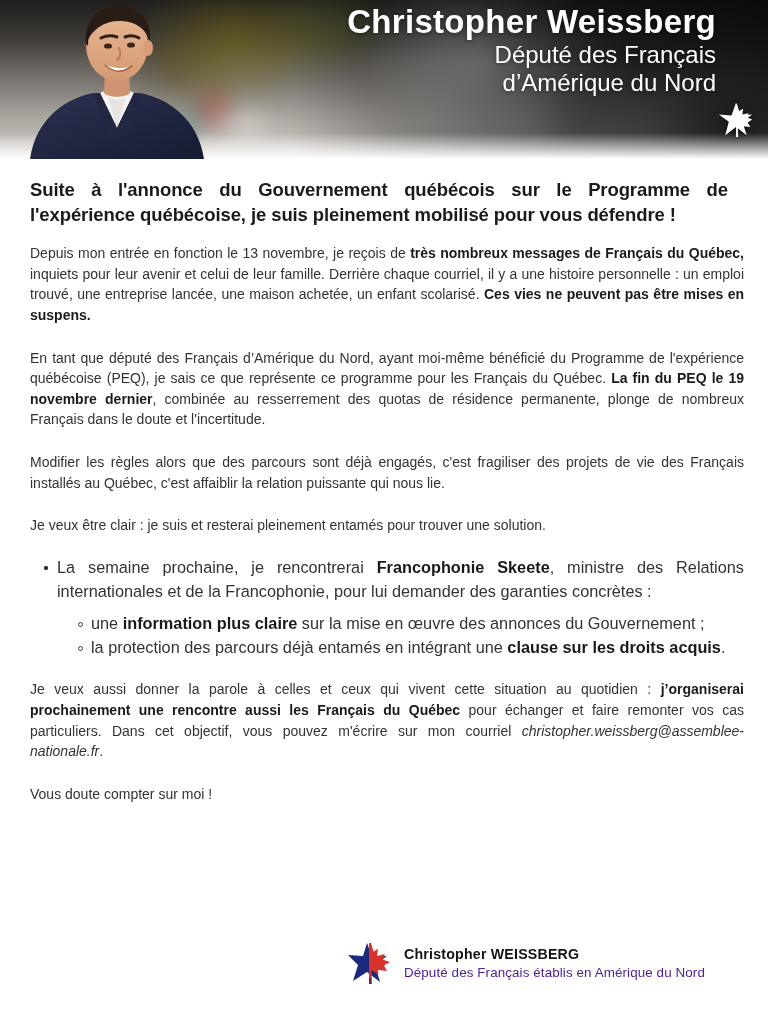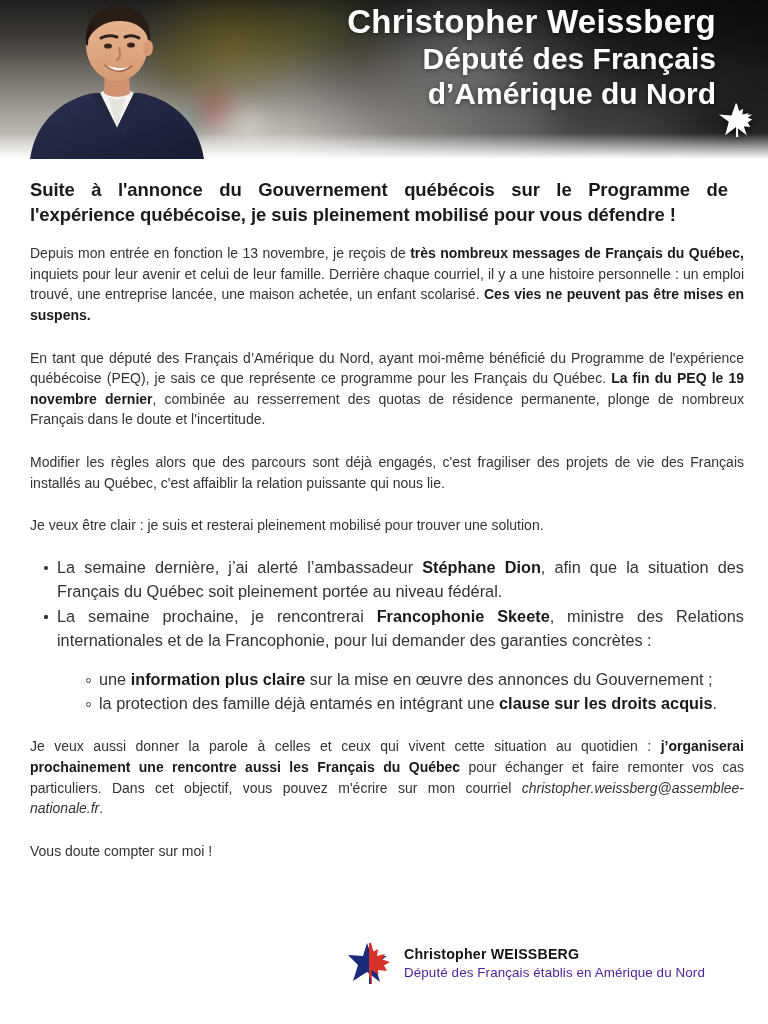--- a/index.html
+++ b/index.html
@@ -77,22 +77,22 @@
     text-shadow: 0 1px 5px rgba(0,0,0,0.45);
   }
   .banner-name {
     font-size: 33px;
     font-weight: 700;
     letter-spacing: 0.3px;
     line-height: 1.12;
     white-space: nowrap;
   }
   .banner-role {
-    font-size: 30px;
-    font-weight: 700;
+    font-size: 24px;
+    font-weight: 400;
     line-height: 1.18;
     white-space: nowrap;
   }
   .banner-mark {
     position: absolute;
     right: 14px;
     bottom: 18px;
     width: 36px;
     height: 40px;
     z-index: 4;
@@ -141,21 +141,21 @@
     position: absolute;
     left: 14px;
     top: 10px;
     width: 4px;
     height: 4px;
     border-radius: 50%;
     background: #333333;
   }
   ul.sub-list {
     list-style: none;
-    margin: 16px;
+    margin: 8px;
     padding: 0;
   }
   ul.sub-list > li {
     position: relative;
     padding-left: 26px;
     font-size: 16.3px;
     line-height: 1.47;
     color: #333333;
     text-align: justify;
   }
@@ -279,42 +279,38 @@
 <div class="sheet">
 
   <p class="lead">Suite à l'annonce du Gouvernement québécois sur le Programme de l'expérience québécoise, je suis pleinement mobilisé pour vous défendre !</p>
 
   <p class="body"><span>Depuis mon entrée en fonction le 13 novembre, je reçois de </span><b>très nombreux messages de Français du Québec,</b><span> inquiets pour leur avenir et celui de leur famille. Derrière chaque courriel, il y a une histoire personnelle : un emploi trouvé, une entreprise lancée, une maison achetée, un enfant scolarisé. </span><b>Ces vies ne peuvent pas être mises en suspens.</b></p>
 
   <p class="body"><span>En tant que député des Français d’Amérique du Nord, ayant moi-même bénéficié du Programme de l'expérience québécoise (PEQ), je sais ce que représente ce programme pour les Français du Québec. </span><b>La fin du PEQ le 19 novembre dernier</b><span>, combinée au resserrement des quotas de résidence permanente, plonge de nombreux Français dans le doute et l'incertitude.</span></p>
 
   <p class="body">Modifier les règles alors que des parcours sont déjà engagés, c'est fragiliser des projets de vie des Français installés au Québec, c'est affaiblir la relation puissante qui nous lie.</p>
 
-  <p class="body tight">Je veux être clair : je suis et resterai pleinement mobilisé pour trouver une solution.</p>
+  <p class="body tight">Je veux être clair : je suis et resterai pleinement entamés pour trouver une solution.</p>
 
   <ul class="main-list">
-    <li>
-      <span class="bullet"></span>
-      <span>La semaine dernière, j’ai alerté l’ambassadeur </span><b>Stéphane Dion</b><span>, afin que la situation des Français du Québec soit pleinement portée au niveau fédéral.</span>
-    </li>
     <li>
       <span class="bullet"></span>
     </li>
     <li>
       <span class="bullet"></span>
       <span>La semaine prochaine, je rencontrerai </span><b>Francophonie Skeete</b><span>, ministre des Relations internationales et de la Francophonie, pour lui demander des garanties concrètes :</span>
 
       <ul class="sub-list">
         <li>
           <span class="bullet-hollow"></span>
           <span>une </span><b>information plus claire</b><span> sur la mise en œuvre des annonces du Gouvernement ;</span>
         </li>
         <li>
           <span class="bullet-hollow"></span>
-          <span>la protection des famille déjà entamés en intégrant une </span><b>clause sur les droits acquis</b><span>.</span>
+          <span>la protection des parcours déjà entamés en intégrant une </span><b>clause sur les droits acquis</b><span>.</span>
         </li>
       </ul>
     </li>
   </ul>
 
   <p class="body"><span>Je veux aussi donner la parole à celles et ceux qui vivent cette situation au quotidien : </span><b>j’organiserai prochainement une rencontre aussi les Français du Québec</b><span> pour échanger et faire remonter vos cas particuliers. Dans cet objectif, vous pouvez m'écrire sur mon courriel </span><em>christopher.weissberg@assemblee-nationale.fr</em><span>.</span></p>
 
   <p class="body closing">Vous doute compter sur moi !</p>
 </div>
 

